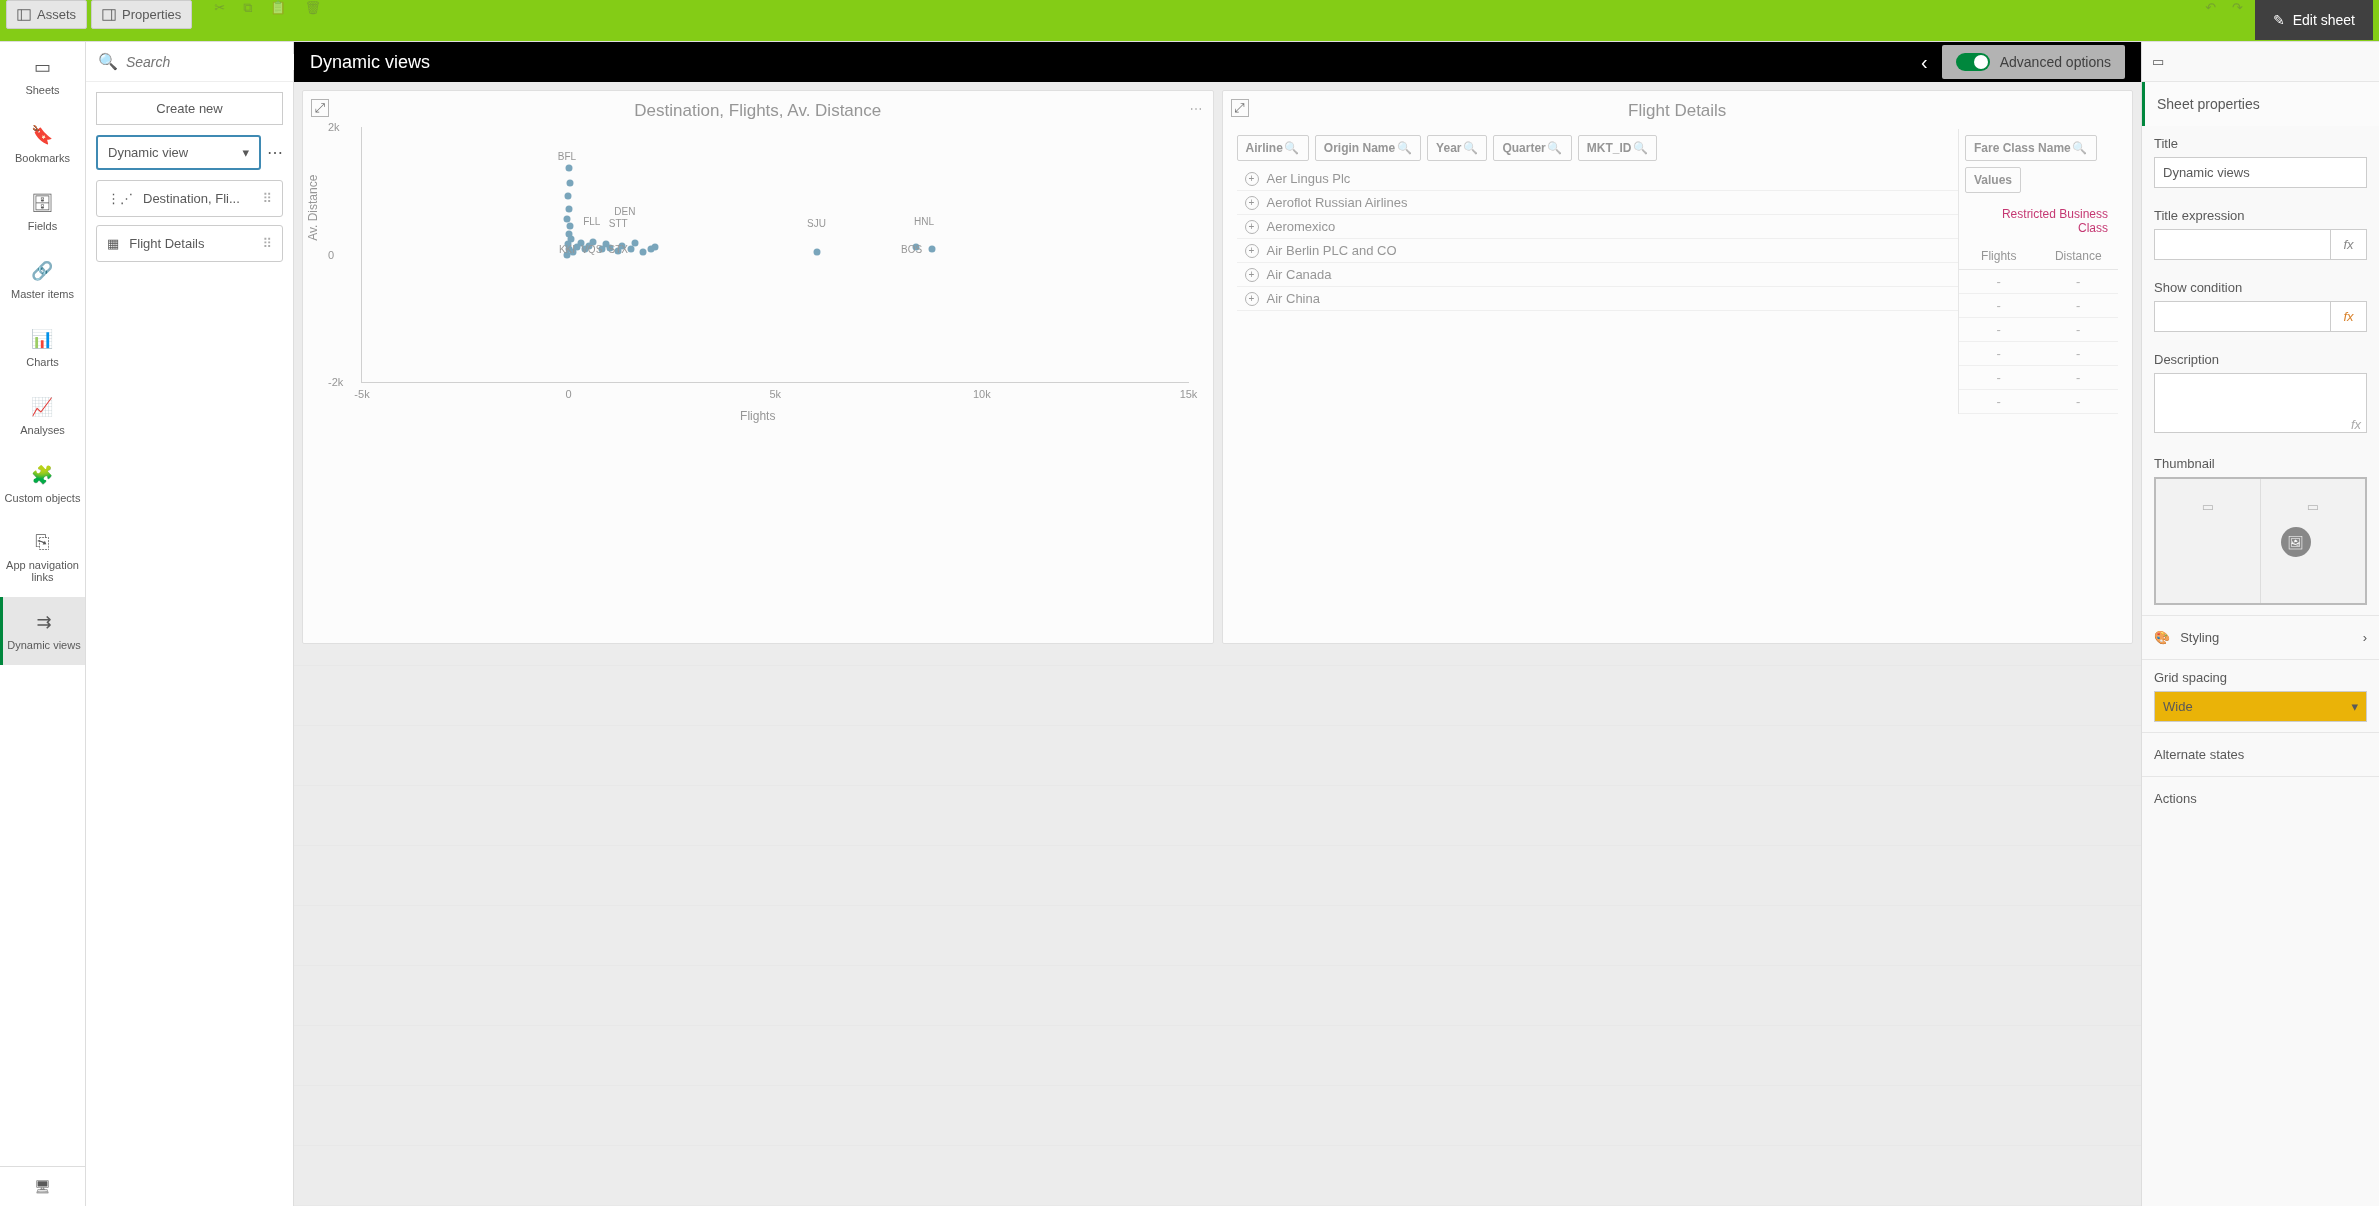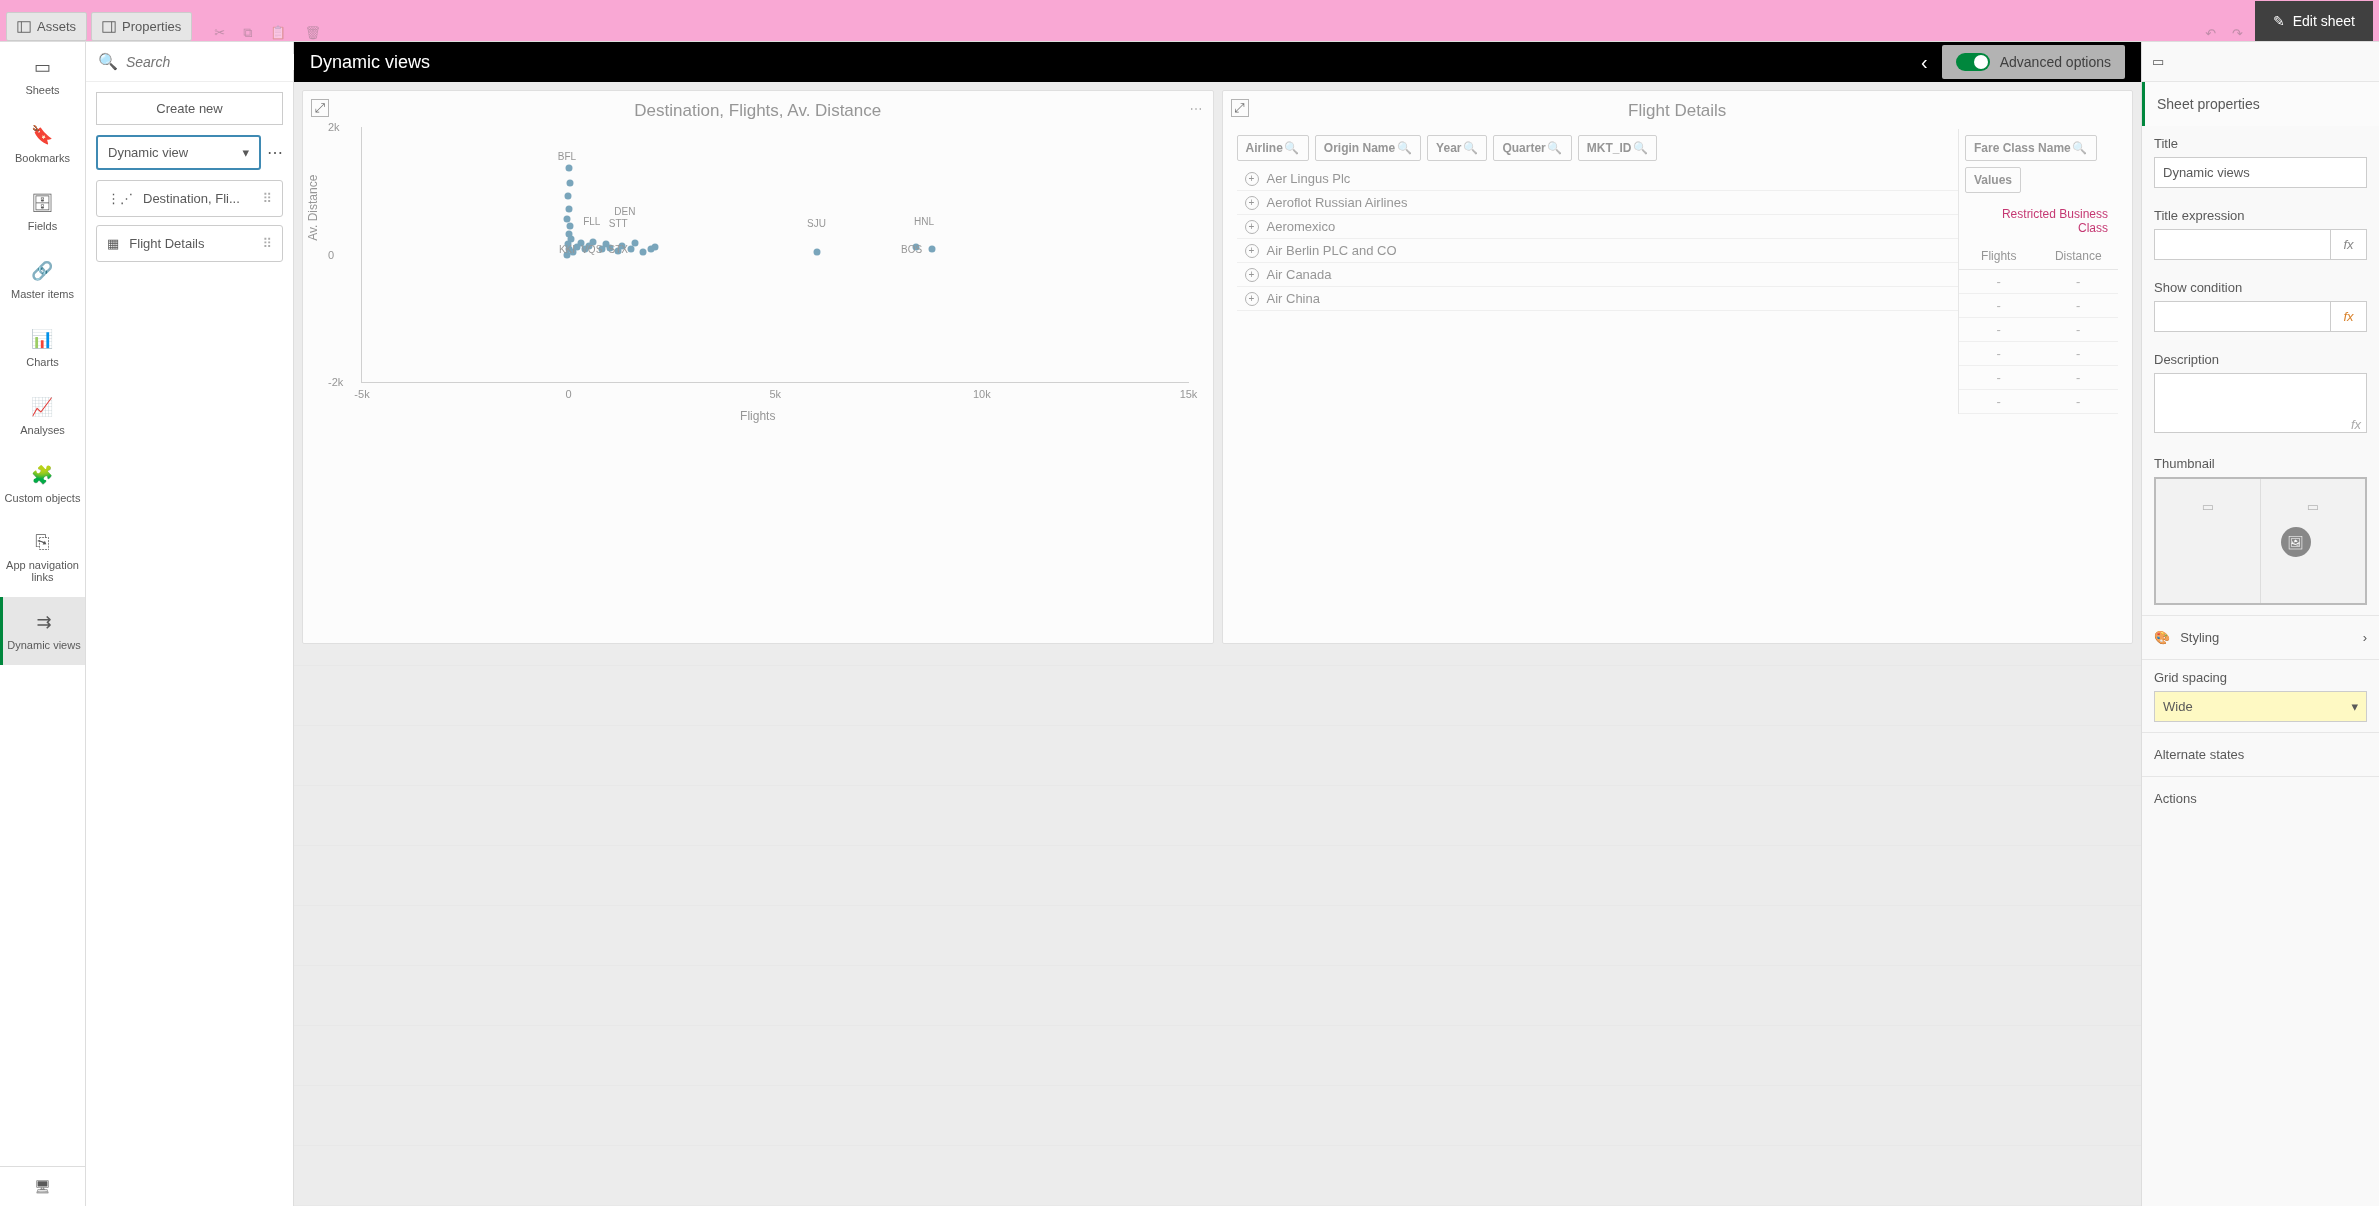--- a/index.html
+++ b/index.html
@@ -1,20 +1,20 @@
 <!DOCTYPE html>
 <html><head>
 <meta charset="utf-8">
 <style>
 * { box-sizing: border-box; margin: 0; padding: 0; }
 body { font-family: -apple-system, BlinkMacSystemFont, "Segoe UI", Arial, sans-serif; font-size: 13px; color: #595959; background: #f2f2f2; overflow: hidden; }
 .app { display: flex; flex-direction: column; height: 100vh; }
 
 
-.top-toolbar { height: 42px; background: #f9a8d4; display: flex; align-items: flex-end; padding: 0 6px; border-bottom: 1px solid #ddd; }
+.top-toolbar { height: 42px; background: #84cc16; display: flex; align-items: flex-start; padding: 0 6px; border-bottom: 1px solid #ddd; }
 .tool-tab { display: flex; align-items: center; gap: 6px; padding: 6px 10px; background: #e6e6e6; border: 1px solid #ccc; border-radius: 2px; margin-right: 4px; cursor: pointer; font-size: 13px; color: #595959; }
 .tool-tab svg { width: 14px; height: 14px; }
 .tool-actions { display: flex; gap: 18px; margin-left: 18px; opacity: 0.35; }
 .tool-actions span { cursor: pointer; }
 .spacer { flex: 1; }
 .undo-redo { display: flex; gap: 16px; margin-right: 12px; opacity: 0.35; }
 .edit-sheet-btn { background: #404040; color: #fff; padding: 12px 18px; display: flex; align-items: center; gap: 8px; cursor: pointer; font-size: 14px; }
 
 
 .main { flex: 1; display: flex; min-height: 0; }
@@ -85,21 +85,21 @@
 .input-row .prop-input { flex: 1; }
 .fx-btn { width: 36px; border: 1px solid #ccc; border-left: none; display: flex; align-items: center; justify-content: center; font-style: italic; color: #888; cursor:pointer; background:#fff; }
 .fx-btn.orange { color: #d9822b; }
 .prop-textarea { width: 100%; height: 60px; border: 1px solid #ccc; resize: none; background:#fff; position:relative; }
 .thumb-box { border: 2px solid #bbb; height: 128px; background: #f2f2f2; position: relative; display:flex; }
 .thumb-half { flex:1; display:flex; align-items:flex-start; justify-content:center; padding-top:20px; }
 .thumb-half:first-child { border-right: 1px solid #ddd; }
 .thumb-img-btn { position:absolute; top:48px; left:50%; transform:translateX(20px); width:30px; height:30px; background:#888; border-radius:50%; display:flex; align-items:center; justify-content:center; color:#fff; cursor:pointer; }
 .section-row { padding: 14px 12px; border-top: 1px solid #e6e6e6; display: flex; align-items: center; gap: 10px; cursor:pointer; color:#595959; }
 .section-row .chev-r { margin-left: auto; }
-.prop-select { width: 100%; border: 1px solid #ccc; padding: 7px 8px; background: #fef9c3; display:flex; justify-content:space-between; align-items:center; cursor:pointer; color:#595959; }
+.prop-select { width: 100%; border: 1px solid #ccc; padding: 7px 8px; background: #eab308; display:flex; justify-content:space-between; align-items:center; cursor:pointer; color:#595959; }
 .canvas-grid { flex:1; background: repeating-linear-gradient(0deg, #e8e8e8, #e8e8e8 1px, #ececec 1px, #ececec 60px), repeating-linear-gradient(90deg, #e8e8e8, #e8e8e8 1px, transparent 1px, transparent 60px); }
 </style>
 </head>
 <body>
 
 <div class="app">
 
   <div class="top-toolbar">
     <div class="tool-tab">
       <svg viewBox="0 0 16 16">

